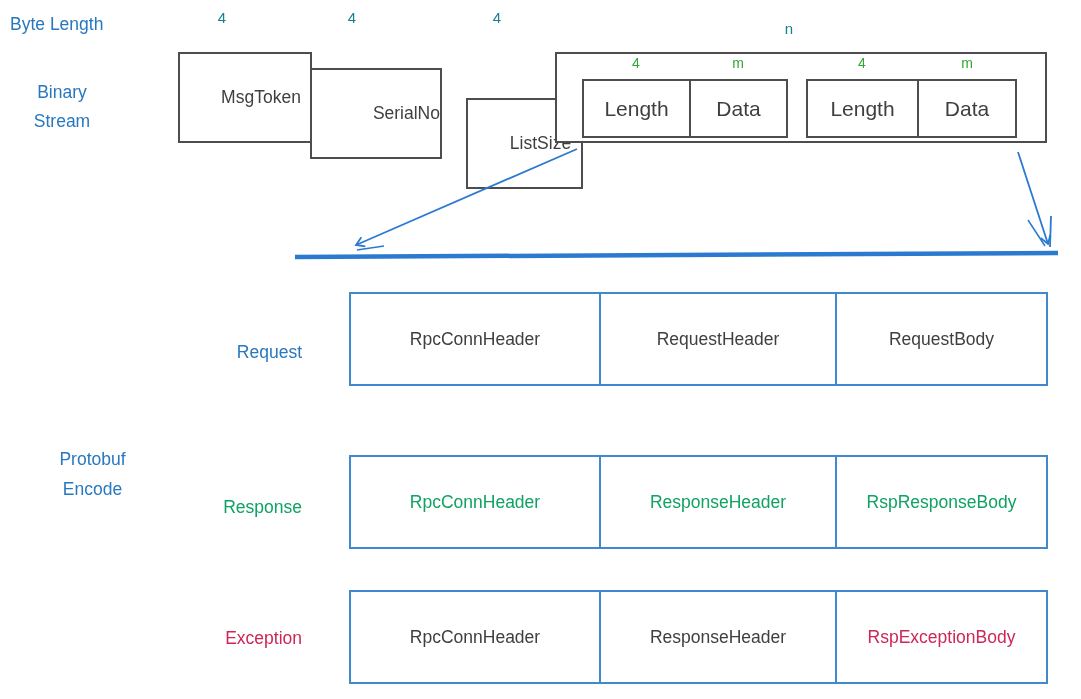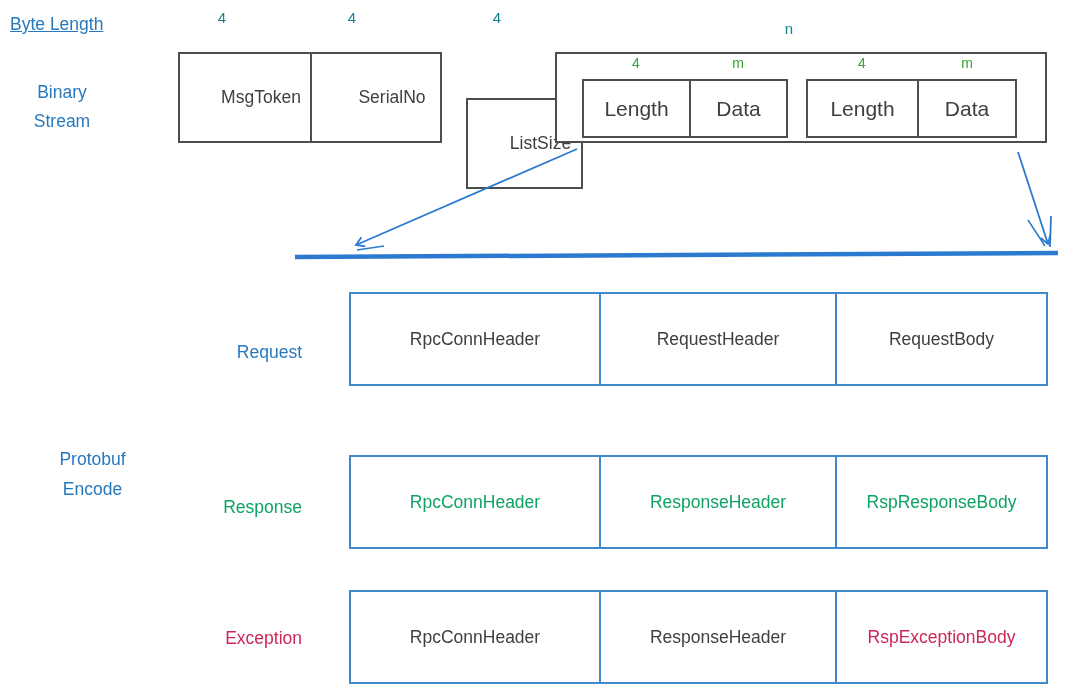--- a/index.html
+++ b/index.html
@@ -53,36 +53,36 @@
   .row-label.blue{color:#2878be;}
   .row-label.green{color:#0fa263;}
   .row-label.crimson{color:#cc2757;}
   svg.overlay{position:absolute;left:0;top:0;pointer-events:none;}
 </style>
 </head>
 <body>
 
 <div class="canvas">
 
-  <div class="abs lbl-blue" style="left:10px;top:14px;text-decoration:underline;">Byte Length</div>
+  <div class="abs lbl-blue" style="left:10px;top:14px;">Byte Length</div>
 
   <div class="abs num-teal" style="left:202px;top:9px;">4</div>
   <div class="abs num-teal" style="left:332px;top:9px;">4</div>
   <div class="abs num-teal" style="left:477px;top:9px;">4</div>
   <div class="abs num-teal" style="left:769px;top:20px;">n</div>
 
   <div class="abs lbl-blue center-text" style="left:16px;top:78px;width:92px;line-height:29px;">
     <div>Binary</div>
     <div>Stream</div>
   </div>
 
   <div class="sbox" style="left:178px;top:52px;width:134px;height:91px;">
     <span>MsgToken</span>
   </div>
-  <div class="sbox" style="left:310px;top:52px;width:132px;height:91px;">
+  <div class="sbox" style="left:310px;top:68px;width:132px;height:91px;justify-content:flex-end;">
     <span>SerialNo</span>
   </div>
   <div class="sbox" style="left:466px;top:52px;width:117px;height:91px;margin-top:46px;">
     <span>ListSize</span>
   </div>
   <div class="sbox" style="left:555px;top:52px;width:492px;height:91px;"></div>
 
   <div class="abs num-green" style="left:616px;top:55px;">4</div>
   <div class="abs num-green" style="left:718px;top:55px;">m</div>
   <div class="abs num-green" style="left:842px;top:55px;">4</div>

